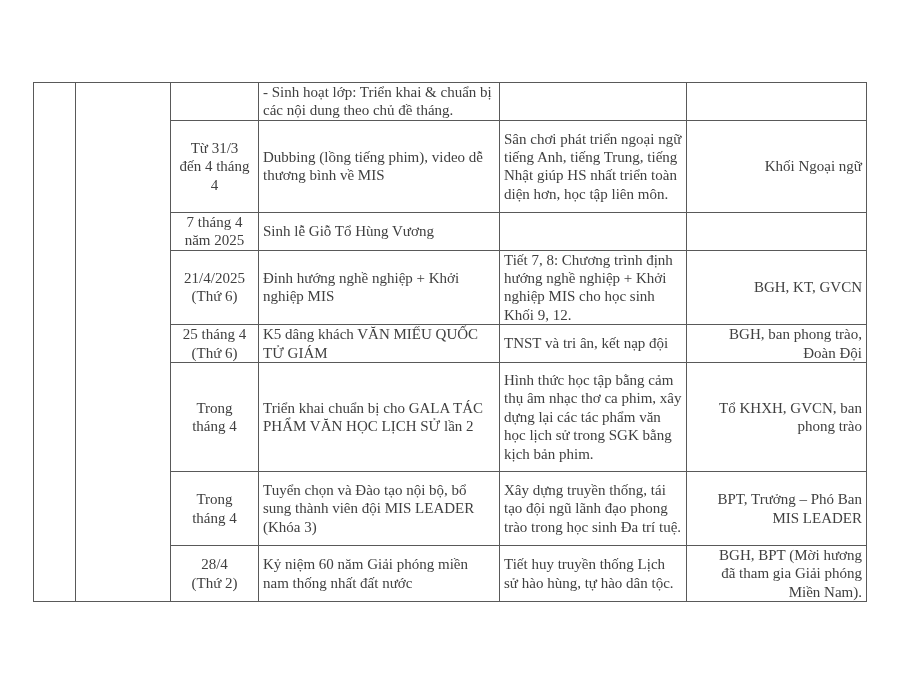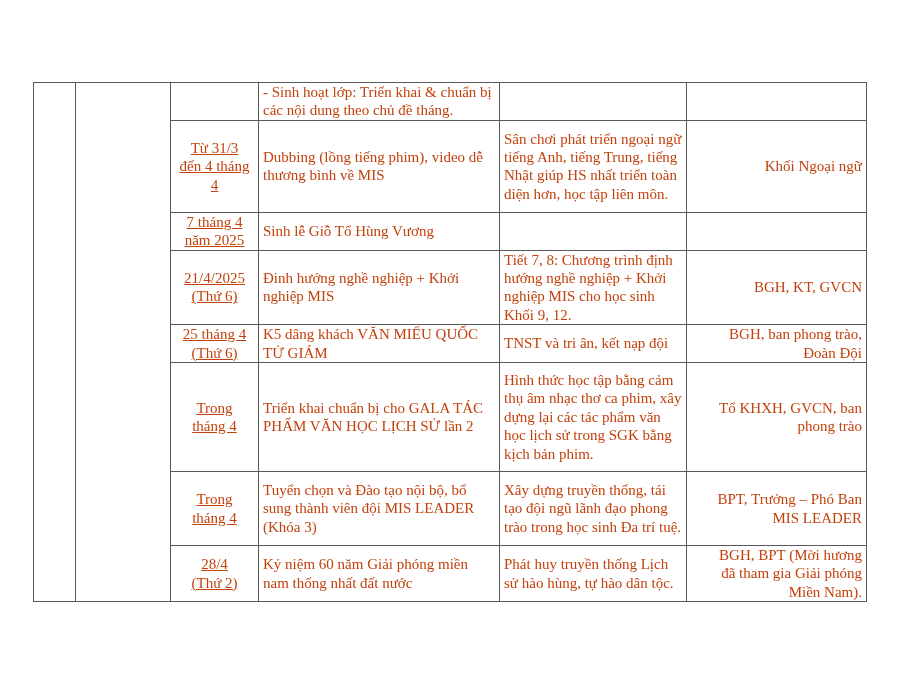--- a/index.html
+++ b/index.html
@@ -6,21 +6,21 @@
     margin: 0;
     padding: 0;
     background: #ffffff;
   }
   .page {
     position: relative;
     width: 900px;
     height: 695px;
     background: #ffffff;
     font-family: "Liberation Serif", "DejaVu Serif", serif;
-    color: #c2410c;
+    color: #404040;
     overflow: hidden;
   }
   table.schedule {
     position: absolute;
     left: 33px;
     top: 82px;
     width: 833px;
     border-collapse: collapse;
     table-layout: fixed;
   }
@@ -31,21 +31,20 @@
     line-height: 18.4px;
     padding: 0 4px;
     overflow: hidden;
     word-wrap: break-word;
   }
   td.spacer { padding: 0; }
   td.date {
     text-align: center;
     white-space: pre-line;
     padding: 0 2px;
-    text-decoration: underline;
   }
   td.resp {
     text-align: right;
     white-space: pre-line;
     padding: 0 3px;
   }
   td.act, td.desc { text-align: left; }
   tr.r1 { height: 37px; }
   tr.r2 { height: 92px; }
   tr.r3 { height: 37px; }
@@ -120,20 +119,20 @@
 tháng 4</td>
         <td class="act">Tuyển chọn và Đào tạo nội bộ, bổ sung thành viên đội MIS LEADER (Khóa 3)</td>
         <td class="desc">Xây dựng truyền thống, tái tạo đội ngũ lãnh đạo phong trào trong học sinh Đa trí tuệ.</td>
         <td class="resp">BPT, Trưởng – Phó Ban
 MIS LEADER</td>
       </tr>
       <tr class="r8">
         <td class="date">28/4
 (Thứ 2)</td>
         <td class="act">Kỷ niệm 60 năm Giải phóng miền nam thống nhất đất nước</td>
-        <td class="desc">Phát huy truyền thống Lịch sử hào hùng, tự hào dân tộc.</td>
+        <td class="desc">Tiết huy truyền thống Lịch sử hào hùng, tự hào dân tộc.</td>
         <td class="resp">BGH, BPT (Mời hương
 đã tham gia Giải phóng
 Miền Nam).</td>
       </tr>
     </tbody>
   </table>
 </div>
 
 </body></html>

